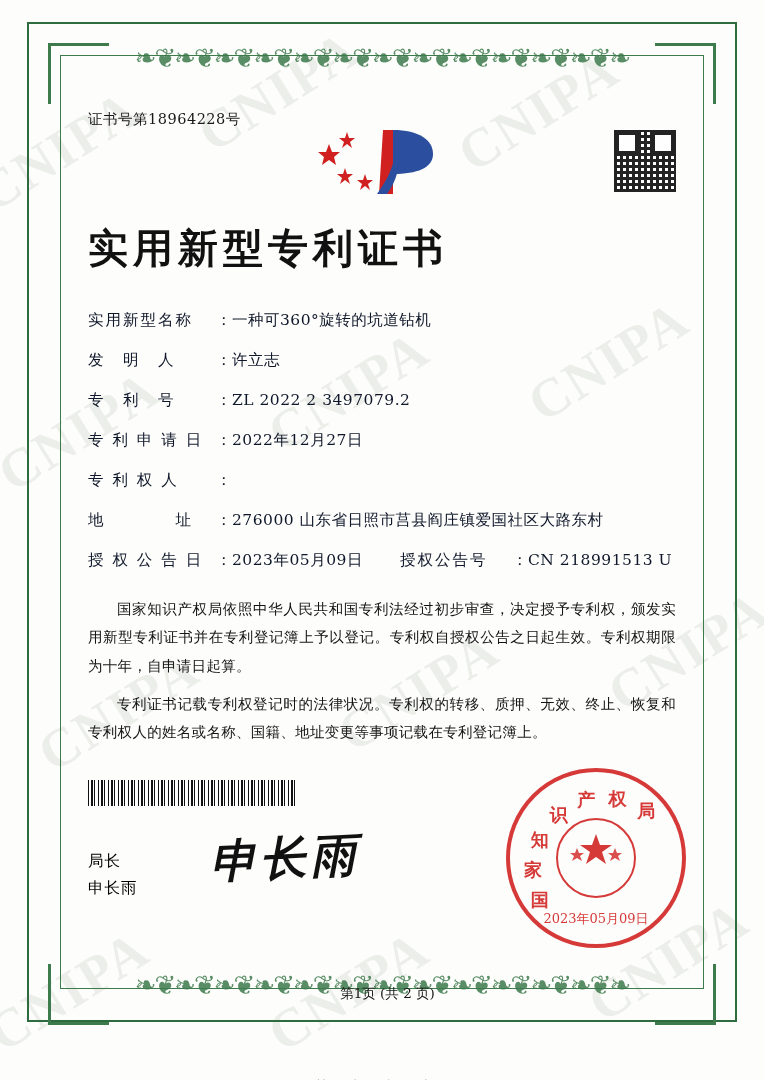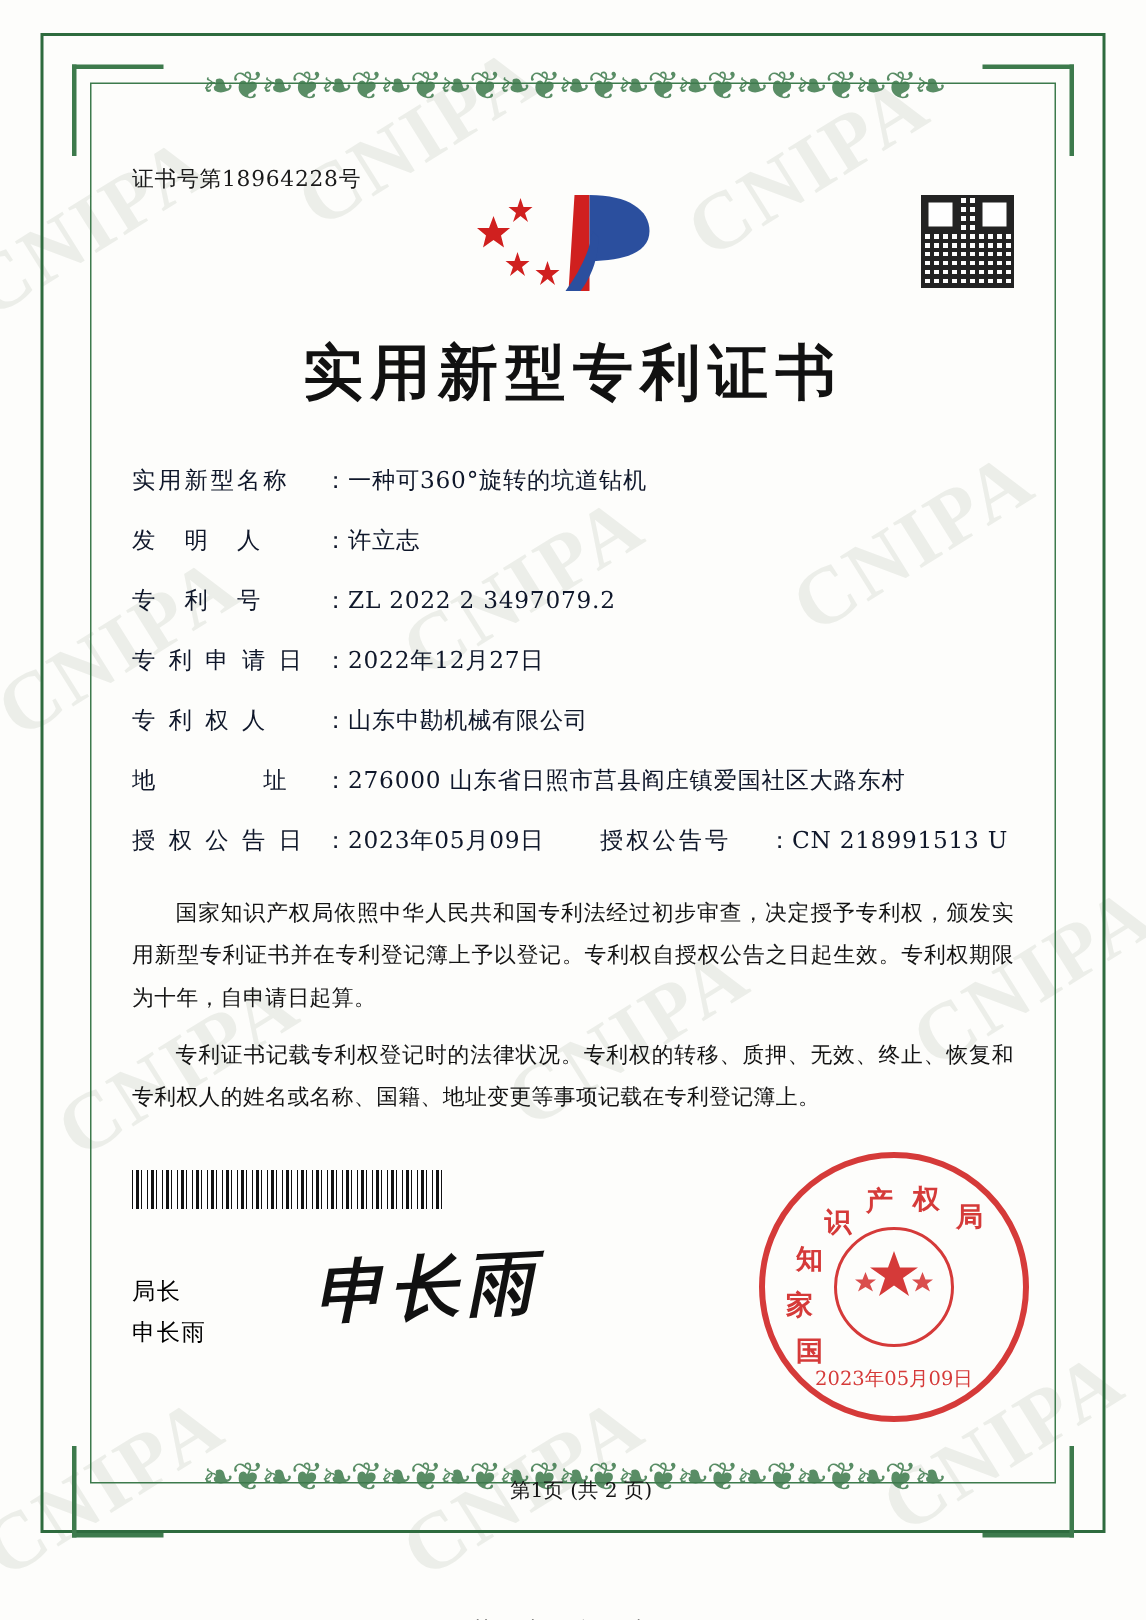--- a/index.html
+++ b/index.html
@@ -124,21 +124,20 @@
     content: "";
     position: absolute;
     width: 16px; height: 16px;
     border: 3px solid #111;
     background: #fff;
   }
   .qr::before { left: 2px; top: 2px; }
   .qr::after { right: 2px; top: 2px; }
 
   .title {
-    text-align: center;
     font-size: 40px;
     font-weight: bold;
     letter-spacing: 5px;
     color: #111;
     margin-top: 92px;
     font-family: "DejaVu Serif", "Liberation Serif", serif;
   }
 
   .fields {
     margin-top: 34px;
@@ -366,21 +365,20 @@
 
       <div class="field-row">
         <div class="field-label">专 利 申 请 日</div>
         <div class="field-colon">：</div>
         <div class="field-value">2022年12月27日</div>
       </div>
 
       <div class="field-row">
         <div class="field-label">专 利 权 人</div>
         <div class="field-colon">：</div>
-        <div class="field-value">山东中勘机械有限公司</div>
       </div>
 
       <div class="field-row">
         <div class="field-label">地　　　　址</div>
         <div class="field-colon">：</div>
         <div class="field-value">276000 山东省日照市莒县阎庄镇爱国社区大路东村</div>
       </div>
 
       <div class="field-row split">
         <div class="field-label">授 权 公 告 日</div>

